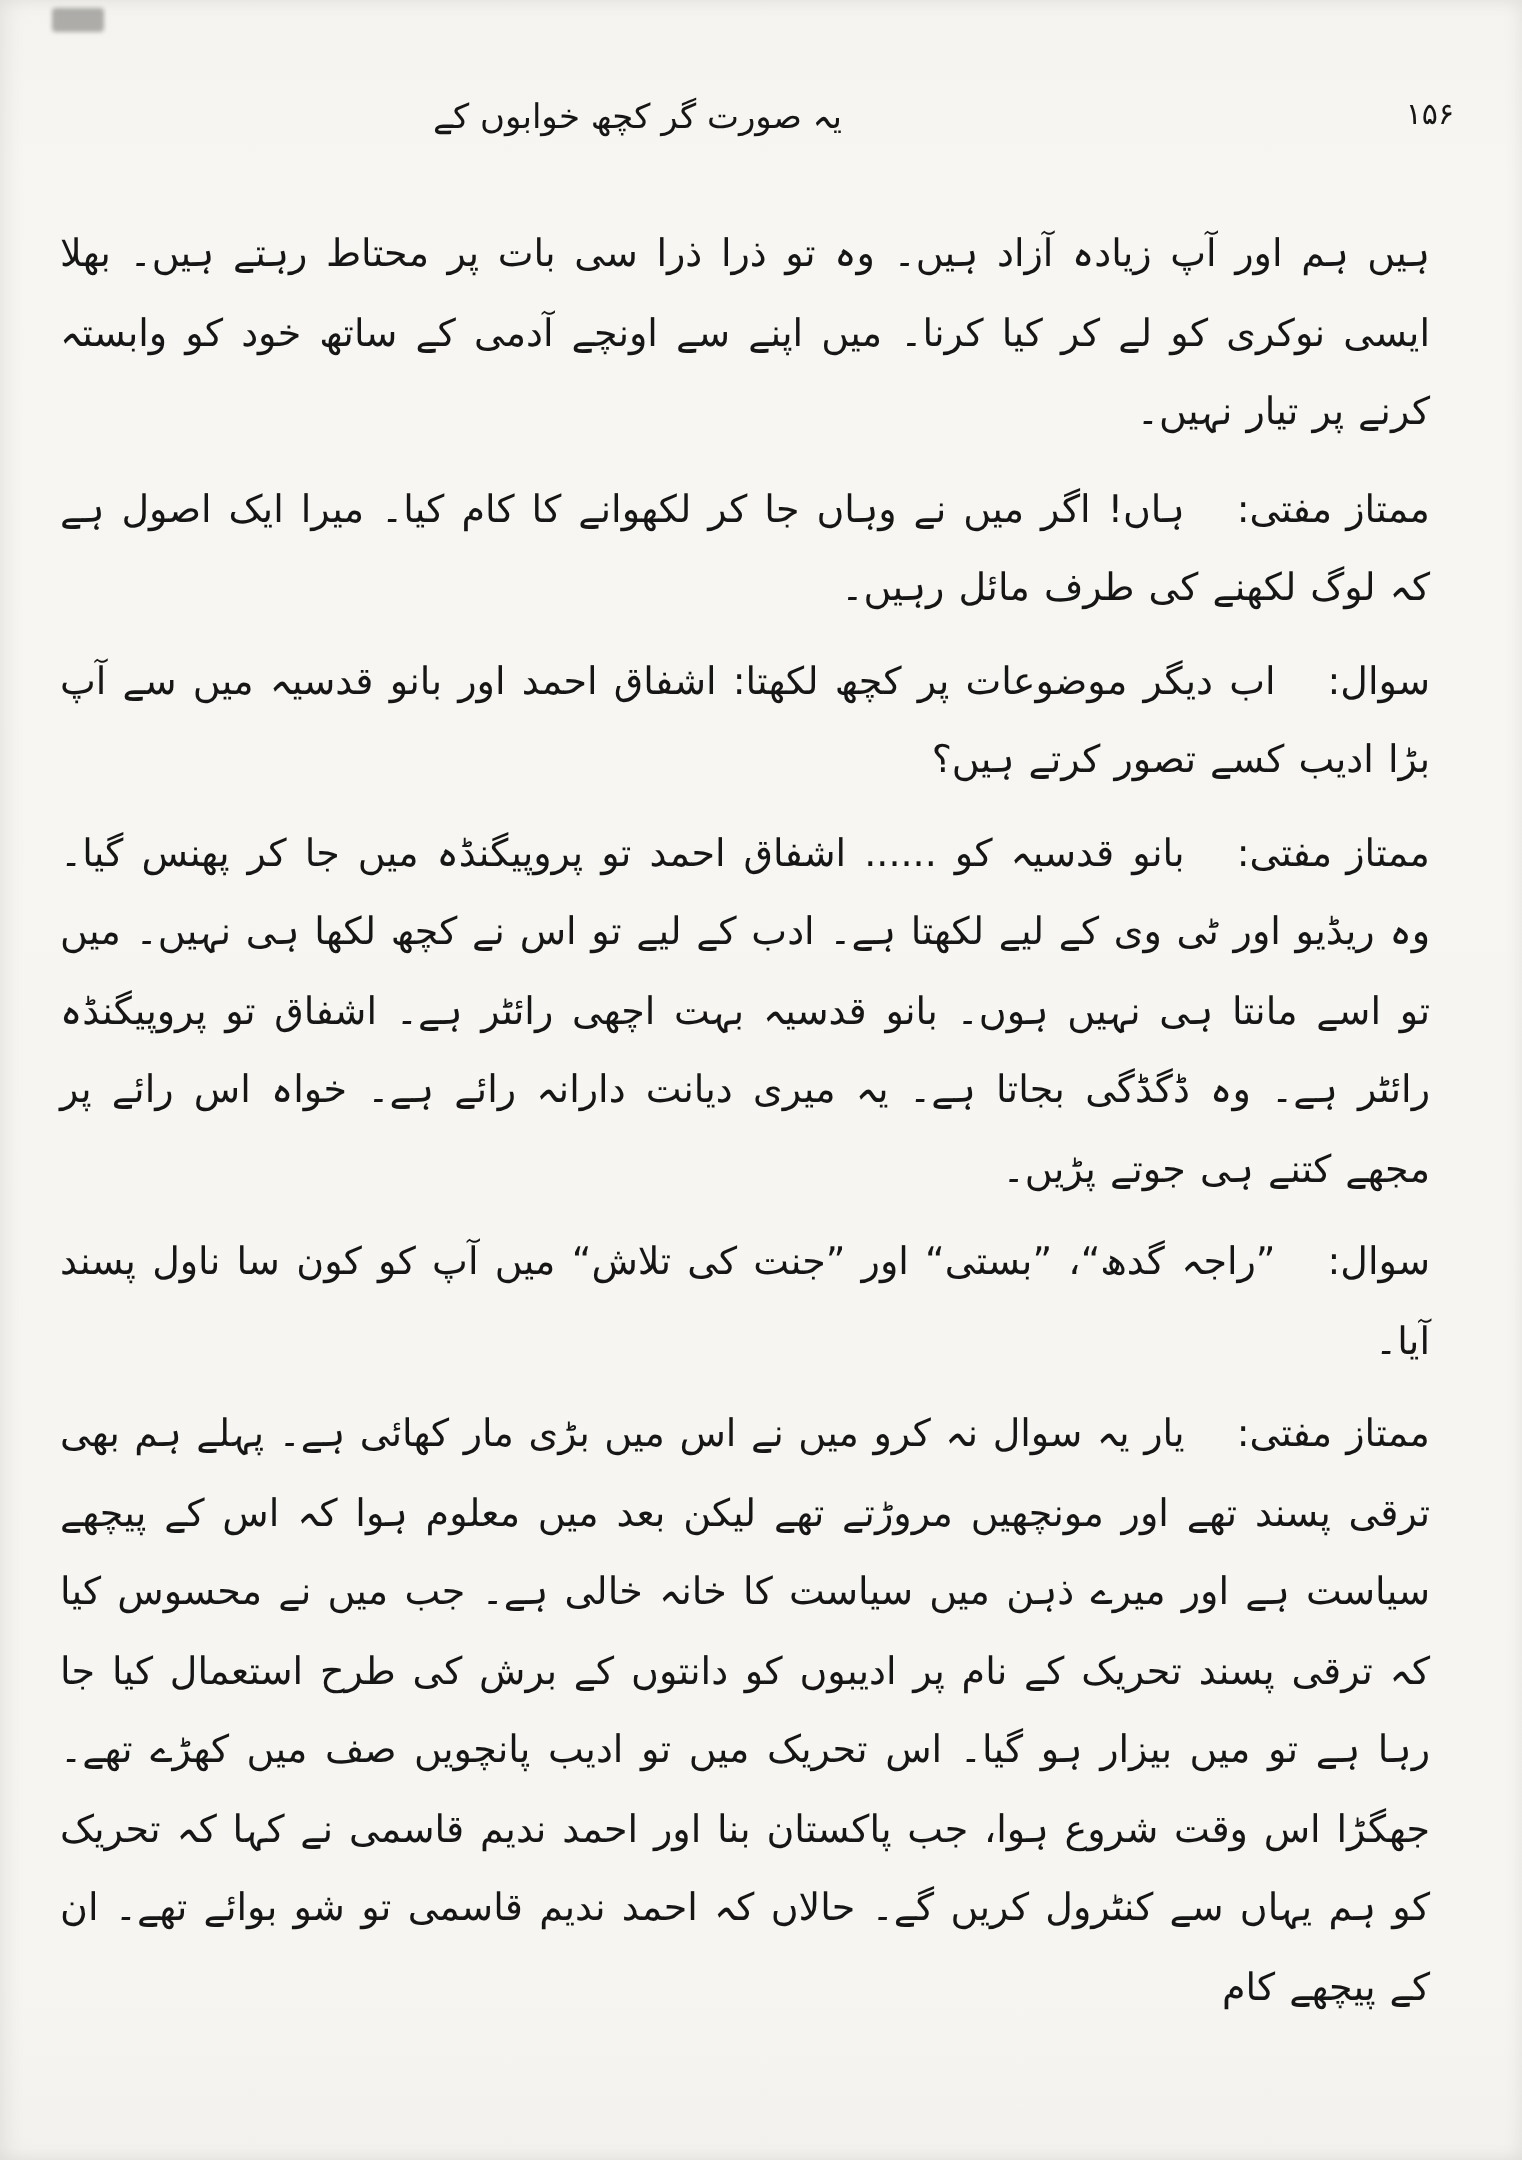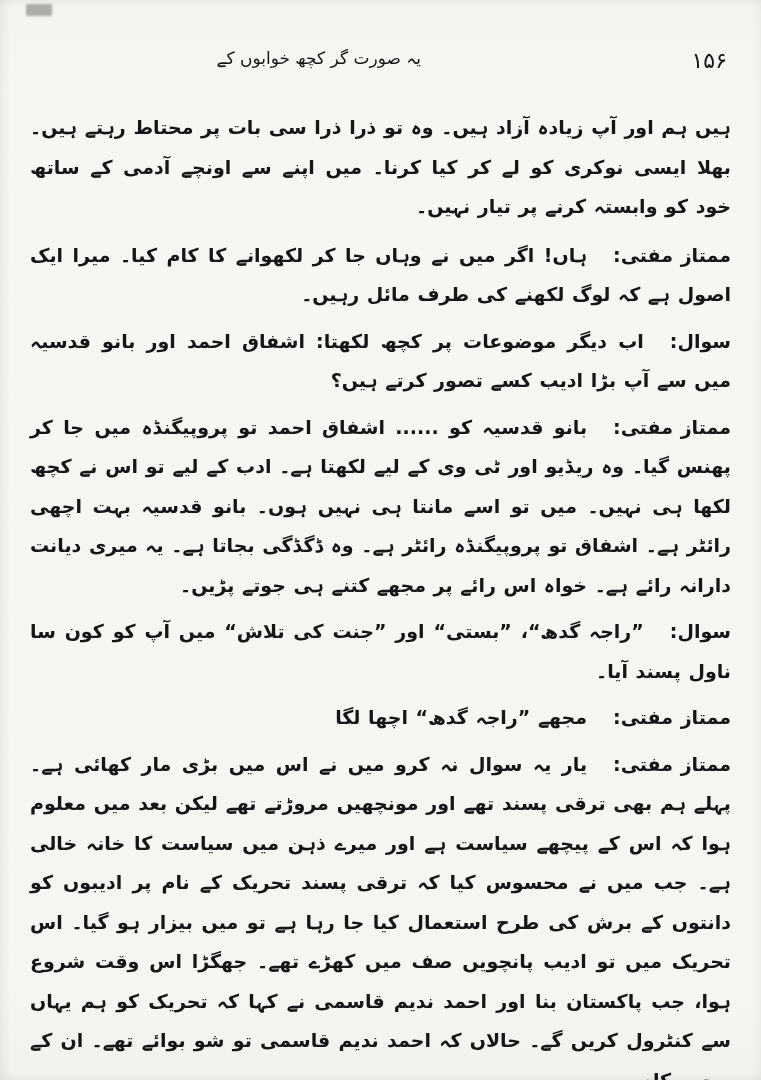--- a/index.html
+++ b/index.html
@@ -43,32 +43,31 @@
     top: 0;
     white-space: nowrap;
     letter-spacing: 0.5px;
   }
   .page-number {
     position: absolute;
     left: 18px; 
     left: auto;
     right: 4px;
     top: 0;
-    font-size: 22px;
+    font-size: 15px;
   }
   .dialogue {
     font-size: 19px;
     line-height: 2.08;
   }
   .para {
-    margin: 0 0 7px 0;
+    margin: 0 16px 7px 0;
     text-align: justify;
     text-justify: inter-word;
     word-spacing: 1px;
-    font-weight: bold;
   }
   .para.opening {
     margin-bottom: 9px;
   }
   .speaker {
     display: inline-block;
     margin-left: 26px; 
     white-space: nowrap;
   }
 </style>
@@ -83,17 +82,16 @@
     <span class="header-title">یہ صورت گر کچھ خوابوں کے</span>
     <span class="page-number">۱۵۶</span>
   </div>
 
   <div class="dialogue" id="dialogue">
       <p class="para opening"><span>ہیں ہم اور آپ زیادہ آزاد ہیں۔ وہ تو ذرا ذرا سی بات پر محتاط رہتے ہیں۔ بھلا ایسی نوکری کو لے کر کیا کرنا۔ میں اپنے سے اونچے آدمی کے ساتھ خود کو وابستہ کرنے پر تیار نہیں۔</span></p>
       <p class="para"><span class="speaker">ممتاز مفتی:</span><span>ہاں! اگر میں نے وہاں جا کر لکھوانے کا کام کیا۔ میرا ایک اصول ہے کہ لوگ لکھنے کی طرف مائل رہیں۔</span></p>
       <p class="para"><span class="speaker">سوال:</span><span>اب دیگر موضوعات پر کچھ لکھتا: اشفاق احمد اور بانو قدسیہ میں سے آپ بڑا ادیب کسے تصور کرتے ہیں؟</span></p>
       <p class="para"><span class="speaker">ممتاز مفتی:</span><span>بانو قدسیہ کو ...... اشفاق احمد تو پروپیگنڈہ میں جا کر پھنس گیا۔ وہ ریڈیو اور ٹی وی کے لیے لکھتا ہے۔ ادب کے لیے تو اس نے کچھ لکھا ہی نہیں۔ میں تو اسے مانتا ہی نہیں ہوں۔ بانو قدسیہ بہت اچھی رائٹر ہے۔ اشفاق تو پروپیگنڈہ رائٹر ہے۔ وہ ڈگڈگی بجاتا ہے۔ یہ میری دیانت دارانہ رائے ہے۔ خواہ اس رائے پر مجھے کتنے ہی جوتے پڑیں۔</span></p>
       <p class="para"><span class="speaker">سوال:</span><span>”راجہ گدھ“، ”بستی“ اور ”جنت کی تلاش“ میں آپ کو کون سا ناول پسند آیا۔</span></p>
-      <p class="para"><span class="speaker">ممتاز مفتی:</span><span>مجھے ”راجہ گدھ“ اچھا لگا</span></p>
       <p class="para"><span class="speaker">ممتاز مفتی:</span><span>یار یہ سوال نہ کرو میں نے اس میں بڑی مار کھائی ہے۔ پہلے ہم بھی ترقی پسند تھے اور مونچھیں مروڑتے تھے لیکن بعد میں معلوم ہوا کہ اس کے پیچھے سیاست ہے اور میرے ذہن میں سیاست کا خانہ خالی ہے۔ جب میں نے محسوس کیا کہ ترقی پسند تحریک کے نام پر ادیبوں کو دانتوں کے برش کی طرح استعمال کیا جا رہا ہے تو میں بیزار ہو گیا۔ اس تحریک میں تو ادیب پانچویں صف میں کھڑے تھے۔ جھگڑا اس وقت شروع ہوا، جب پاکستان بنا اور احمد ندیم قاسمی نے کہا کہ تحریک کو ہم یہاں سے کنٹرول کریں گے۔ حالاں کہ احمد ندیم قاسمی تو شو بوائے تھے۔ ان کے پیچھے کام</span></p>
     </div>
 
 </div>
 
 </body></html>

